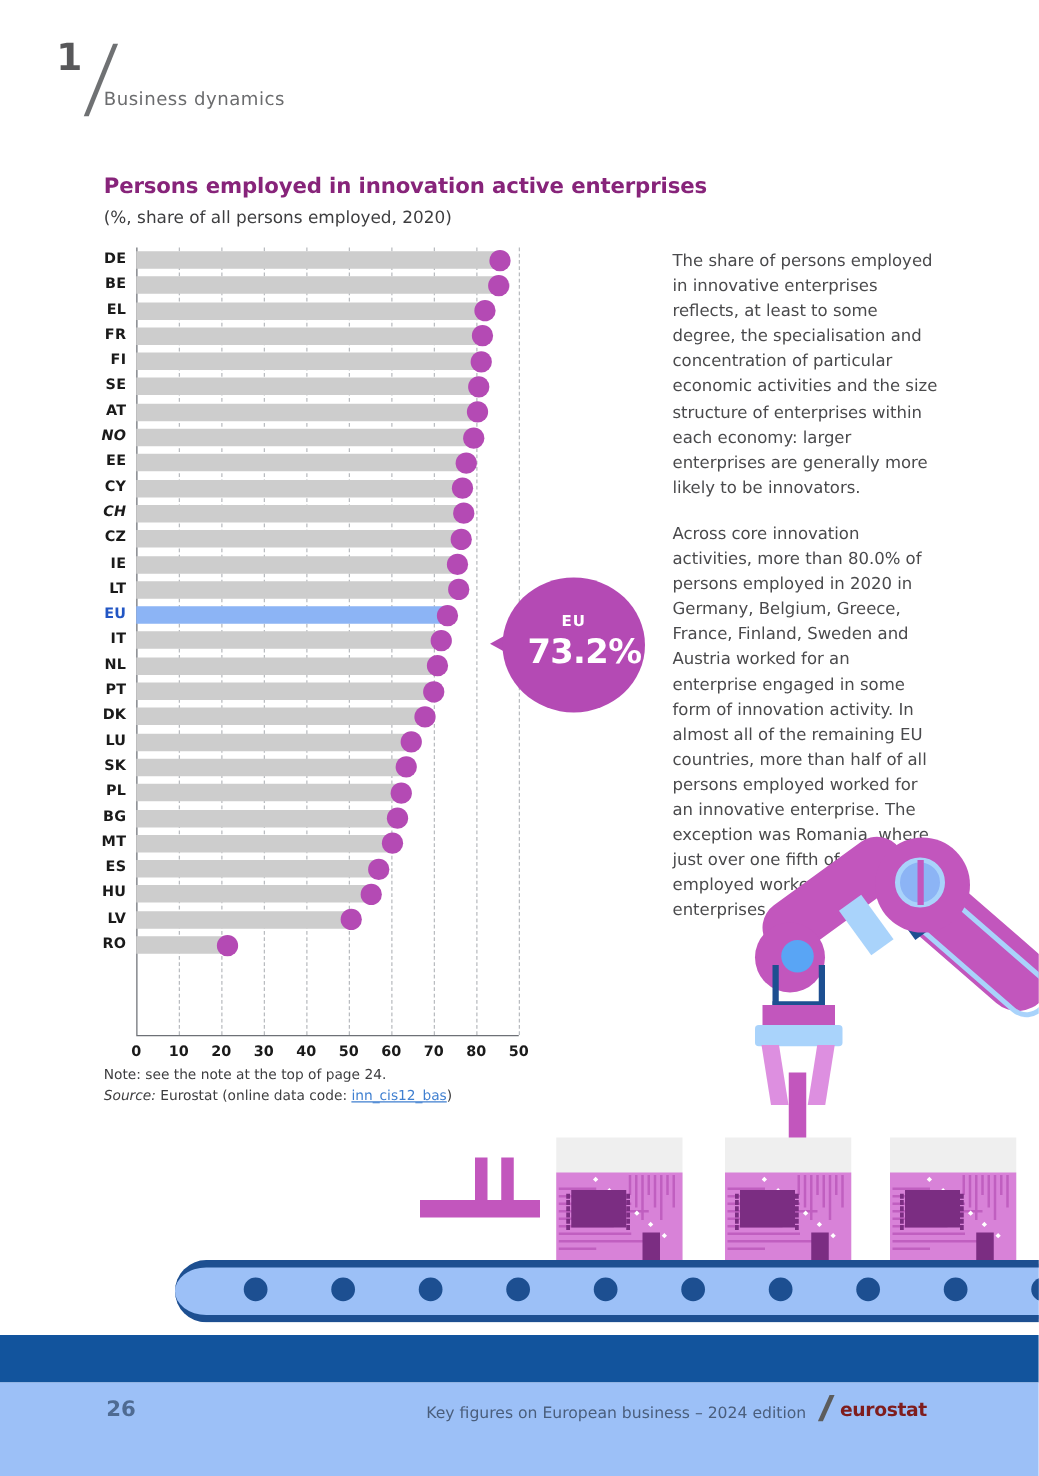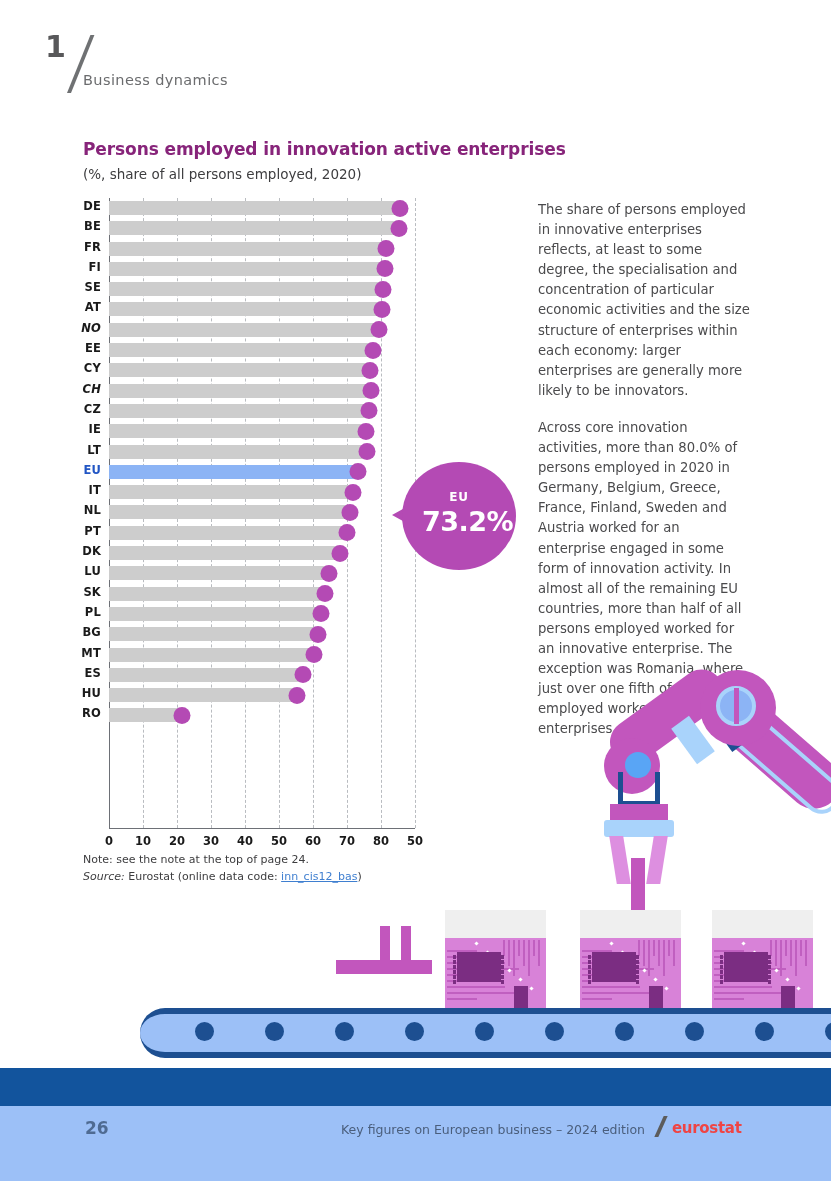--- a/index.html
+++ b/index.html
@@ -198,21 +198,21 @@
     position:absolute;left:85px;top:1118px;font-size:17px;font-weight:bold;color:#4f6b92;
   }
   #footer-text{
     position:absolute;left:341px;top:1122px;font-size:12.5px;color:#4a5e7c;white-space:nowrap;
   }
   #footer-logo-slash{
     position:absolute;left:659px;top:1116px;width:4px;height:21px;background:#5c5c5c;
     transform:skewX(-24deg);
   }
   #footer-logo{
-    position:absolute;left:672px;top:1119px;font-size:15px;font-weight:bold;color:#ef4444;
+    position:absolute;left:672px;top:1119px;font-size:15px;font-weight:bold;color:#7f1d1d;
     letter-spacing:-.3px;
   }
 </style>
 </head>
 <body>
 
 <div class="page">
 
   <div id="chapter-header">
     <div id="chapter-number">1</div>
@@ -242,20 +242,25 @@
             <div class="cat">DE</div>
             <div class="bar" style="width: 291.04px;"></div>
             <div class="dot" style="left: 291.04px;"></div>
           </div>
           <div class="row">
             <div class="cat">BE</div>
             <div class="bar" style="width: 289.68px;"></div>
             <div class="dot" style="left: 289.68px;"></div>
           </div>
           <div class="row">
+            <div class="cat">EL</div>
+            <div class="bar" style="width: 278.8px;"></div>
+            <div class="dot" style="left: 278.8px;"></div>
+          </div>
+          <div class="row">
             <div class="cat">FR</div>
             <div class="bar" style="width: 276.76px;"></div>
             <div class="dot" style="left: 276.76px;"></div>
           </div>
           <div class="row">
             <div class="cat">FI</div>
             <div class="bar" style="width: 275.74px;"></div>
             <div class="dot" style="left: 275.74px;"></div>
           </div>
           <div class="row">
@@ -355,20 +360,25 @@
           </div>
           <div class="row">
             <div class="cat">ES</div>
             <div class="bar" style="width: 194.14px;"></div>
             <div class="dot" style="left: 194.14px;"></div>
           </div>
           <div class="row">
             <div class="cat">HU</div>
             <div class="bar" style="width: 187.68px;"></div>
             <div class="dot" style="left: 187.68px;"></div>
+          </div>
+          <div class="row">
+            <div class="cat">LV</div>
+            <div class="bar" style="width: 172.04px;"></div>
+            <div class="dot" style="left: 172.04px;"></div>
           </div>
           <div class="row">
             <div class="cat">RO</div>
             <div class="bar" style="width: 73.1px;"></div>
             <div class="dot" style="left: 73.1px;"></div>
           </div>
         </div>
     </div>
     <div id="x-axis-line"></div>
     <div id="x-axis">

